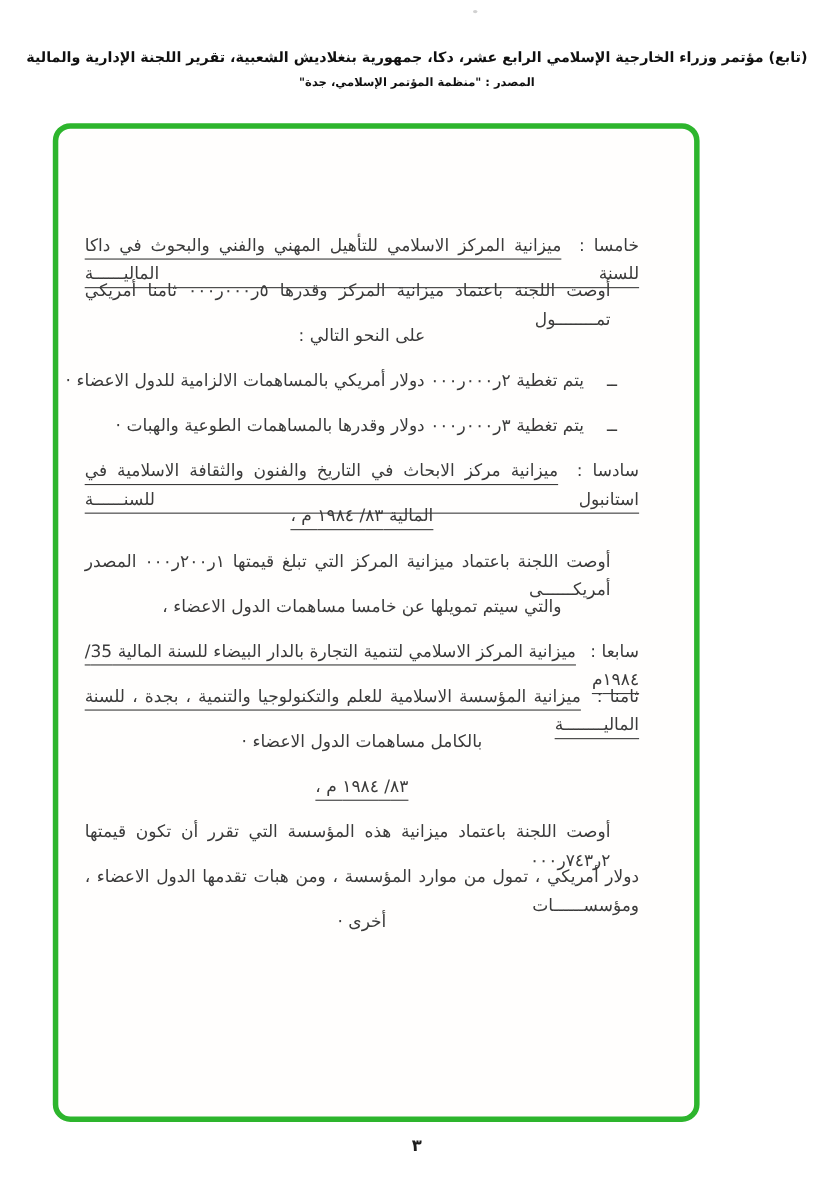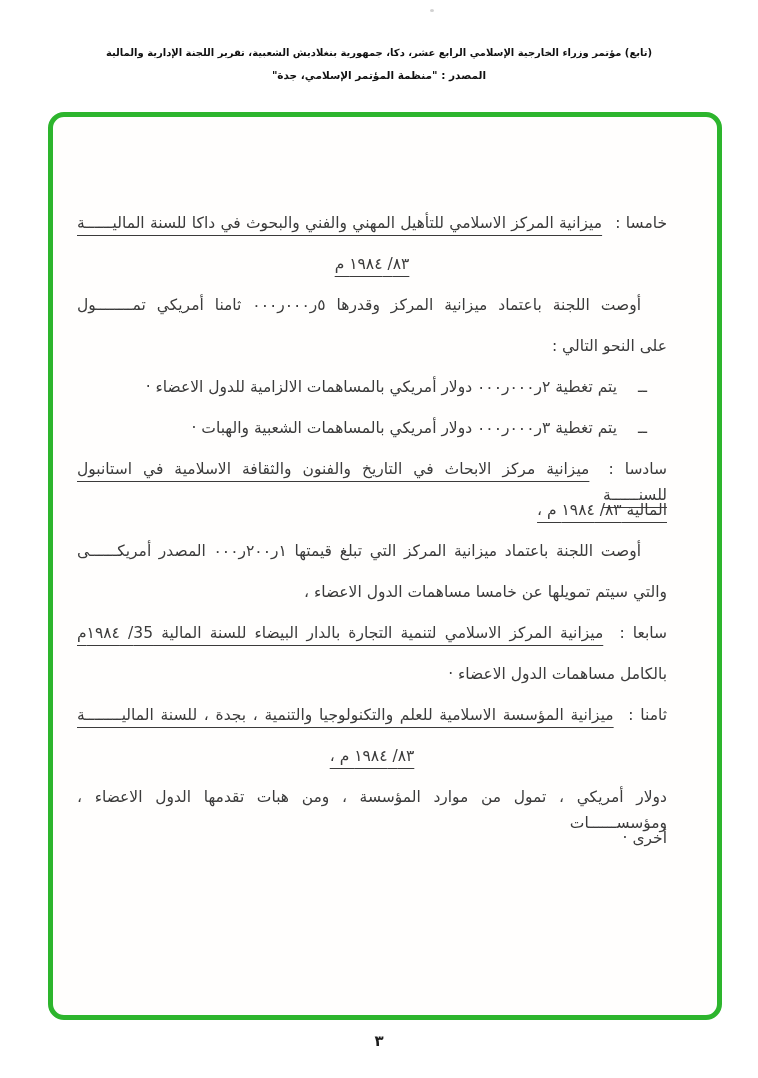--- a/index.html
+++ b/index.html
@@ -6,37 +6,37 @@
   body{
     width:758px;height:1078px;position:relative;background:#ffffff;
     font-family:"DejaVu Sans",sans-serif;overflow:hidden;
   }
   .scan-dot{
     position:absolute;top:9px;left:430px;width:4px;height:3px;
     background:#9a9a9a;opacity:.45;border-radius:50%;
   }
   .header{position:absolute;top:44px;left:0;right:0;direction:rtl;}
   .header .h1{
-    text-align:center;font-weight:bold;font-size:10px;color:#101010;
+    text-align:center;font-weight:bold;font-size:13px;color:#101010;
     letter-spacing:0;line-height:18px;
   }
   .header .h2{
     text-align:center;font-weight:bold;font-size:10.5px;color:#101010;margin-top:7px;
   }
   .greenbox{
-    position:absolute;top:112px;left:48px;width:674px;height:908px;
+    position:absolute;top:112px;left:48px;width:588px;height:908px;
     box-sizing:border-box;border:5px solid #2db52d;border-radius:16px;
     direction:rtl;padding:93px 50px 0 24px;background:#fffefd;
   }
   .line{
     height:26px;line-height:26px;margin-bottom:15px;
     font-size:15.5px;color:#3b3b3b;white-space:nowrap;
   }
   .jl{text-align:justify;text-align-last:justify;white-space:normal;}
-  .ll{text-align:right;}
+  .ll{text-align:center;}
   .cl{text-align:center;}
   .ind{padding-right:26px;}
   .u{text-decoration:underline;text-underline-offset:7px;text-decoration-thickness:1px;}
   .lbl{margin-left:8px;}
   .bullet{text-align:right;padding-right:20px;}
   .dash{margin-left:16px;letter-spacing:0;margin-top:12px;}
   .num{unicode-bidi:bidi-override;direction:ltr;}
   .pagenum{
     position:absolute;top:1032px;left:0;right:0;text-align:center;
     font-size:15px;color:#1c1c1c;font-weight:bold;
@@ -51,67 +51,68 @@
   <div class="h1">(تابع) مؤتمر وزراء الخارجية الإسلامي الرابع عشر، دكا، جمهورية بنغلاديش الشعبية، تقرير اللجنة الإدارية والمالية</div>
   <div class="h2">المصدر :  "منظمة المؤتمر الإسلامي، جدة"</div>
 </header>
 
 <div class="greenbox">
 
   <div class="line jl">
     <span class="lbl">خامسا :</span>
     <span class="u">ميزانية المركز الاسلامي للتأهيل المهني والفني والبحوث في داكا للسنة الماليــــــة</span>
   </div>
-  <div class="line cl">
-    <span class="u">٨٣/ ١٩٨٤ م</span>
-  </div>
   <div class="line jl ind">
     <span>أوصت اللجنة باعتماد ميزانية المركز وقدرها</span>
     <bdo dir="ltr" class="num">٠٠٠ر٠٠٠ر٥</bdo>
     <span>ثامنا أمريكي تمــــــــول</span>
   </div>
   <div class="line ll">على النحو التالي :</div>
   <div class="line bullet">
     <span class="dash">ــ</span>
     <span>يتم تغطية</span>
     <bdo dir="ltr" class="num">٠٠٠ر٠٠٠ر٢</bdo>
     <span>دولار أمريكي بالمساهمات الالزامية للدول الاعضاء ·</span>
   </div>
   <div class="line bullet">
     <span class="dash">ــ</span>
     <span>يتم تغطية</span>
     <bdo dir="ltr" class="num">٠٠٠ر٠٠٠ر٣</bdo>
-    <span>دولار أمريكي بالمساهمات الشعبية والهبات ·</span>
+    <span>دولار وقدرها بالمساهمات الطوعية والهبات ·</span>
   </div>
 
   <div class="line jl">
     <span class="lbl">سادسا :</span>
     <span class="u">ميزانية مركز الابحاث في التاريخ والفنون والثقافة الاسلامية في استانبول للسنــــــة</span>
   </div>
   <div class="line ll">
     <span class="u">المالية ٨٣/ ١٩٨٤ م ،</span>
   </div>
   <div class="line jl ind">
     <span>أوصت اللجنة باعتماد ميزانية المركز التي تبلغ قيمتها</span>
     <bdo dir="ltr" class="num">٠٠٠ر٢٠٠ر١</bdo>
     <span>المصدر أمريكــــــى</span>
   </div>
   <div class="line ll">والتي سيتم تمويلها عن خامسا مساهمات الدول الاعضاء ،</div>
 
   <div class="line jl">
     <span class="lbl">سابعا :</span>
     <span class="u">ميزانية المركز الاسلامي لتنمية التجارة بالدار البيضاء للسنة المالية 35/ ١٩٨٤م</span>
   </div>
-  <div class="line ll">بالكامل مساهمات الدول الاعضاء ·</div>
-
   <div class="line jl">
     <span class="lbl">ثامنا :</span>
     <span class="u">ميزانية المؤسسة الاسلامية للعلم والتكنولوجيا والتنمية ، بجدة ، للسنة الماليــــــــة</span>
   </div>
+
+  <div class="line ll">بالكامل مساهمات الدول الاعضاء ·</div>
   <div class="line cl">
     <span class="u">٨٣/ ١٩٨٤ م ،</span>
+  </div>
+  <div class="line jl ind">
+    <span>أوصت اللجنة باعتماد ميزانية هذه المؤسسة التي تقرر أن تكون قيمتها</span>
+    <bdo dir="ltr" class="num">٠٠٠ر٧٤٣ر٢</bdo>
   </div>
   <div class="line jl">دولار أمريكي ، تمول من موارد المؤسسة ، ومن هبات تقدمها الدول الاعضاء ، ومؤسســــــات</div>
   <div class="line ll">أخرى ·</div>
 
 </div>
 
 <div class="pagenum">٣</div>
 
 </body></html>

